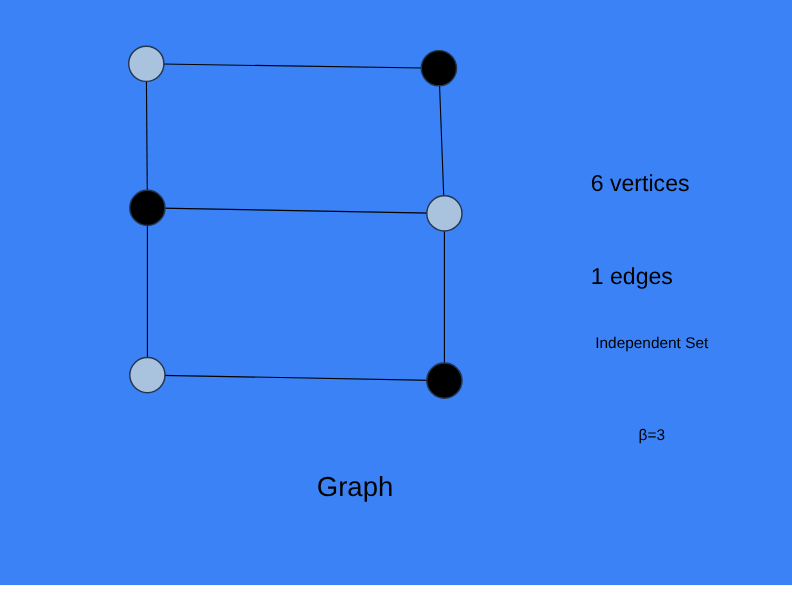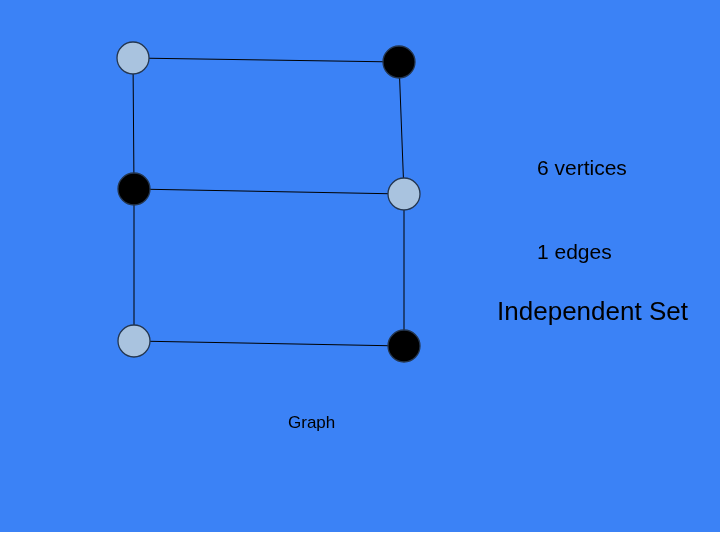--- a/index.html
+++ b/index.html
@@ -29,28 +29,28 @@
     left: 537px;
     top: 98px;
     font-size: 21px;
     line-height: 28px;
     text-align: left;
   }
   #indepset-block {
     left: 490px;
     top: 241px;
     width: 205px;
-    font-size: 26px;
+    font-size: 14px;
     line-height: 28px;
     text-align: center;
   }
   #caption-block {
     left: 288px;
-    top: 408px;
-    font-size: 17px;
+    top: 428px;
+    font-size: 25px;
     line-height: 30px;
   }
 </style>
 </head>
 <body>
 
 <div id="slide">
 
   <svg id="graph-svg" width="720" height="540">
       <line x1="133" y1="58" x2="399" y2="62" stroke="#000000" stroke-width="1"></line>
@@ -68,17 +68,18 @@
       <circle cx="404" cy="346" r="16" fill="#000000" stroke="#24364f" stroke-width="1.3"></circle>
     </svg>
 
   <div class="text-block" id="stats-block">
     <div>6 vertices</div>
     <div>1 edges</div>
   </div>
 
   <div class="text-block" id="indepset-block">
     <div>Independent Set</div>
+    <div>β=3</div>
   </div>
 
   <div class="text-block" id="caption-block">Graph</div>
 
 </div>
 
 </body></html>

